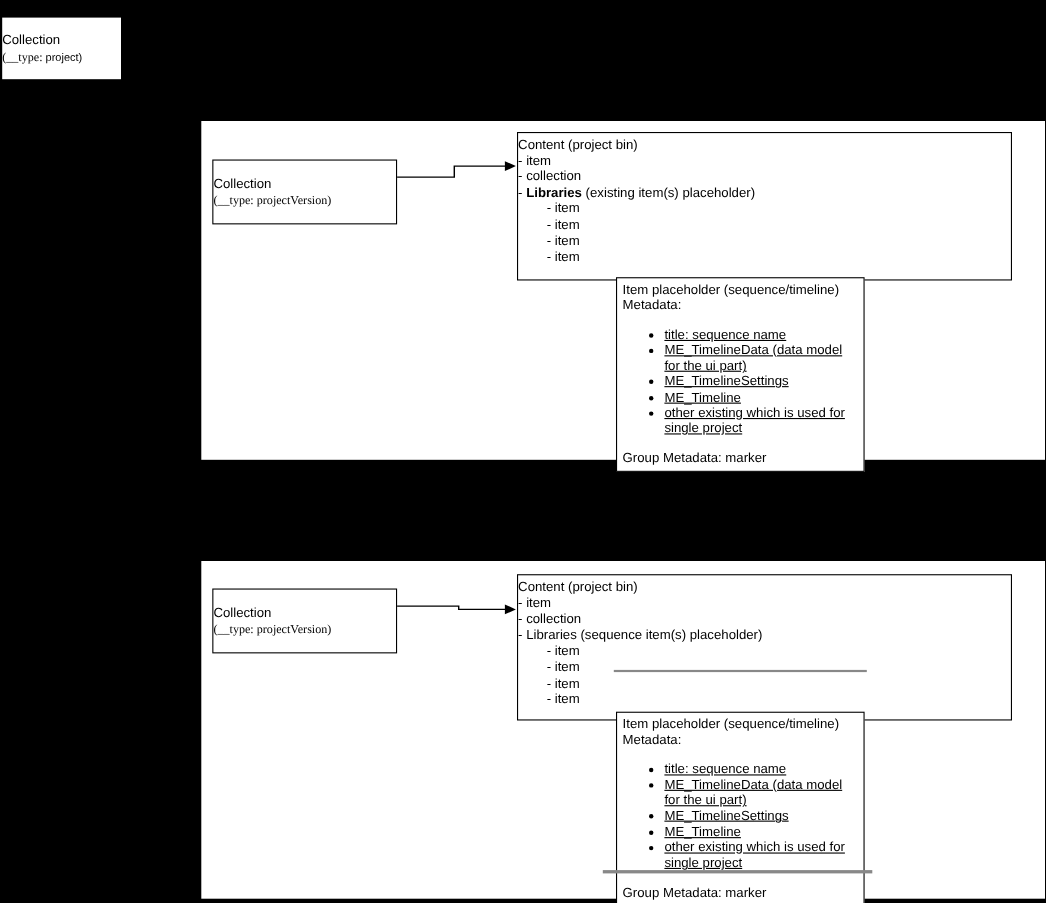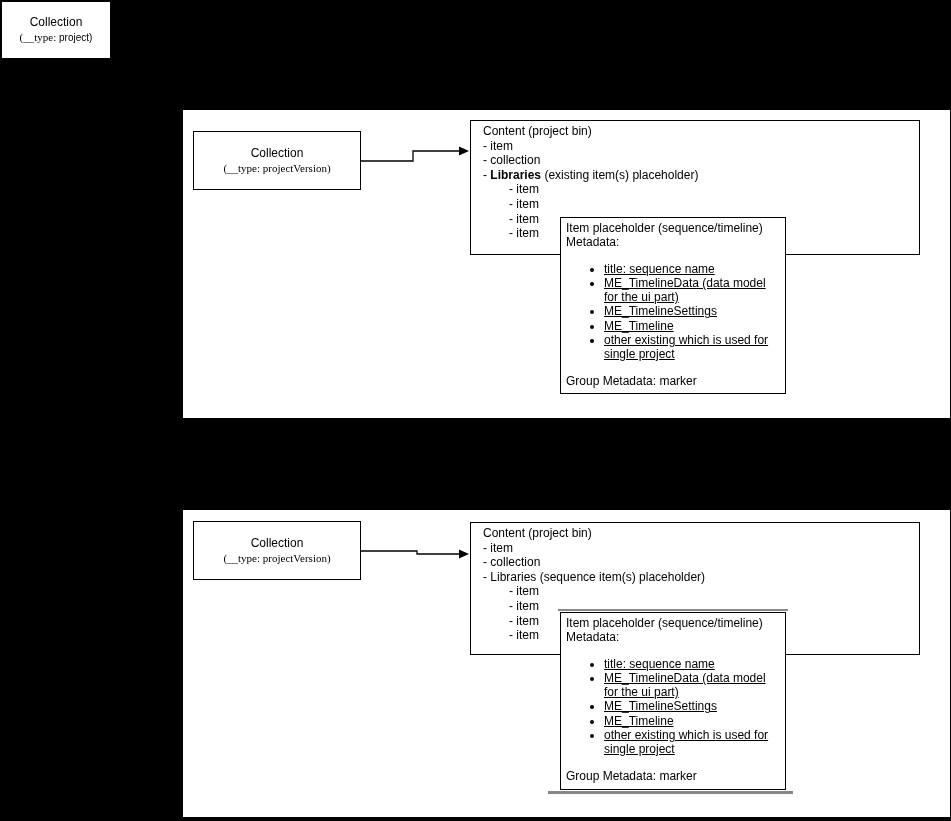--- a/index.html
+++ b/index.html
@@ -4,26 +4,26 @@
 <style>
   html,body{margin:0;padding:0;}
   body{
     width:951px;height:821px;position:relative;overflow:hidden;
     background:#000;
     font-family:"Liberation Sans", sans-serif;
     color:#000;
   }
   .panel{position:absolute;background:#fff;}
   .box{position:absolute;background:#fff;border:1px solid #000;box-sizing:border-box;}
-  .center-box{display:flex;flex-direction:column;align-items:center;justify-content:center;text-align:center;}
+  .center-box{display:flex;flex-direction:column;align-items:flex-start;justify-content:center;text-align:center;margin-top:14px;}
   .t12{font-size:12px;line-height:15px;}
   .mono{font-family:Liberation Serif, serif;font-size:11px;}
-  .content-box{padding:3px 12px;font-size:12px;line-height:14.6px;}
+  .content-box{padding:3px 0;font-size:12px;line-height:14.6px;}
   .content-box .subitem{margin-left:26px;}
-  .item-box{padding:3px 5px;font-size:12px;line-height:14.3px;}
+  .item-box{padding:3px 5px;font-size:12px;line-height:14.3px;margin-top:35px;}
   .item-box ul{margin:12px 0;padding-left:38px;}
   .item-box li{margin:0;padding:0;text-decoration:underline;}
   .grayline{position:absolute;background:#888;}
   svg.arrows{position:absolute;left:0;top:0;pointer-events:none;}
   .line{white-space:nowrap;}
 </style>
 </head>
 <body>
 
 <div class="box center-box t12" style="left:2px;top:2px;width:108px;height:56px;border:none;">

